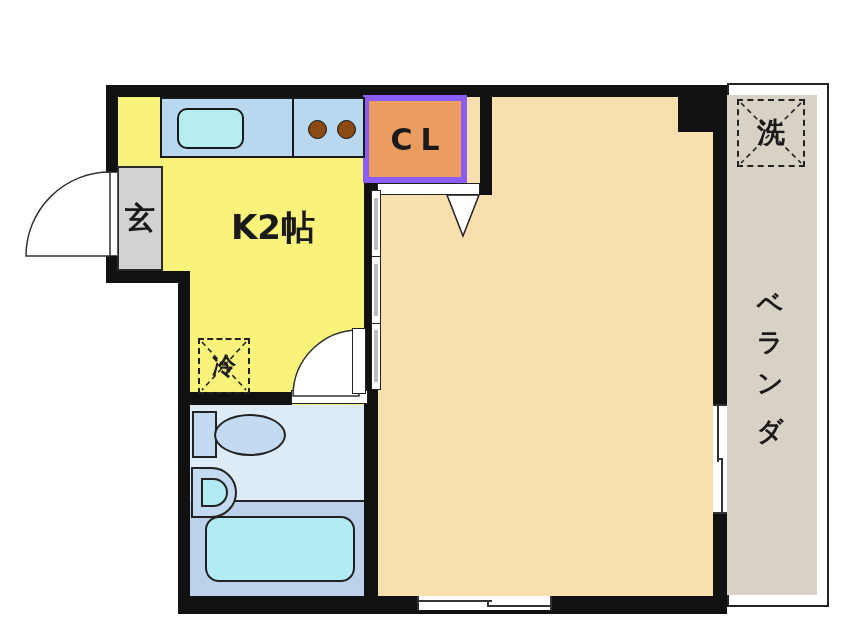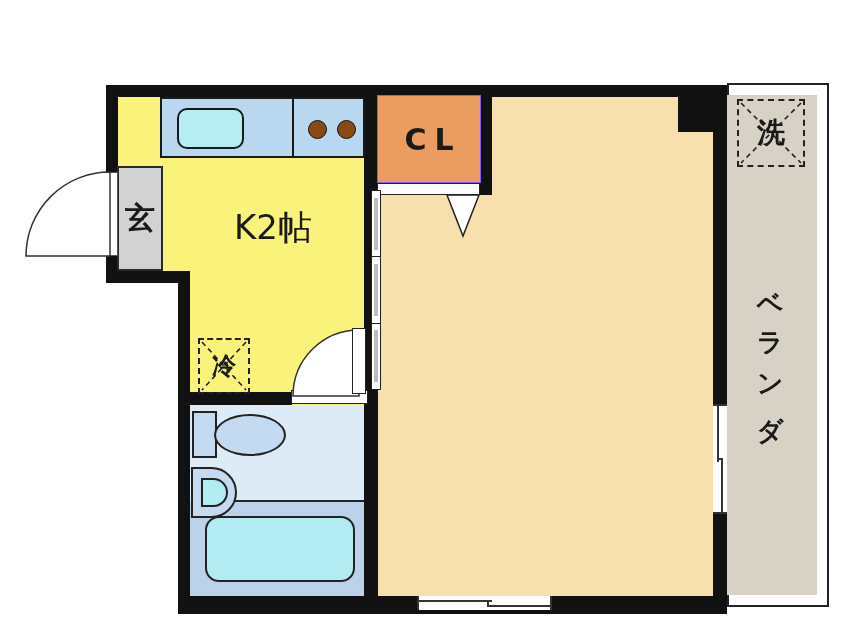--- a/index.html
+++ b/index.html
@@ -2,42 +2,42 @@
 <html style="--c-wall: #111111; --c-kitchen: #f9f37b; --c-main_room: #f7dfae; --c-closet: #eb9c61; --c-balcony: #d8d1c6; --c-entrance: #d2d2d2; --c-counter: #b9d7ee; --c-sink: #b5edf2; --c-burner: #8b4a13; --c-bathroom_upper: #dcebf6; --c-bathroom_lower: #bcd2ea; --c-fixture: #c3daf0; --c-tub: #b2ebf1;"><head>
 <meta charset="utf-8">
 <style>
   html,body{margin:0;padding:0;background:#fff;}
   .canvas{
     position:relative;width:846px;height:634px;background:#fff;overflow:hidden;
     font-family:"DejaVu Sans","Liberation Sans",sans-serif;color:#1a1a1a;
   }
   .abs{position:absolute;box-sizing:border-box;}
   .wall{position:absolute;box-sizing:border-box;background:var(--c-wall,#111);}
-  .room-label{display:flex;align-items:center;justify-content:center;font-weight:normal;white-space:nowrap;}
+  .room-label{display:flex;align-items:center;justify-content:center;font-weight:bold;white-space:nowrap;}
   
   .balcony-outer{left:727px;top:83px;width:102px;height:524px;background:#fff;border:2px solid #222;}
   .balcony-inner{left:727px;top:95px;width:90px;height:500px;background:var(--c-balcony,#d8d1c6);}
   .washer-box{left:737px;top:99px;width:68px;height:68px;border:2px dashed #222;}
   .washer-label{left:737px;top:99px;width:68px;height:68px;font-size:28px;font-weight:bold;}
   .balcony-label{left:754px;top:256px;width:34px;height:200px;writing-mode:vertical-rl;text-orientation:upright;
     font-size:26px;font-weight:bold;letter-spacing:12px;display:flex;align-items:center;justify-content:center;}
   
   .main-room{left:377px;top:95px;width:350px;height:502px;background:var(--c-main_room,#f7dfae);}
   .kitchen-a{left:118px;top:95px;width:247px;height:188px;background:var(--c-kitchen,#f9f37b);}
   .kitchen-b{left:182px;top:283px;width:183px;height:122px;background:var(--c-kitchen,#f9f37b);}
   .bath-upper{left:190px;top:405px;width:174px;height:97px;background:var(--c-bathroom_upper,#dcebf6);}
   .bath-lower{left:190px;top:502px;width:174px;height:94px;background:var(--c-bathroom_lower,#bcd2ea);}
   .bath-divider{left:233px;top:500px;width:131px;height:2px;background:#222;}
   .toilet-tank{left:192px;top:411px;width:25px;height:47px;background:var(--c-fixture,#c3daf0);border:2px solid #222;}
   .toilet-bowl{left:214px;top:414px;width:72px;height:42px;background:var(--c-fixture,#c3daf0);border:2px solid #222;border-radius:50%;}
   .bath-sink-outer{left:191px;top:467px;width:46px;height:51px;background:var(--c-fixture,#c3daf0);border:2px solid #222;border-radius:0 26px 26px 0;}
   .bath-sink-inner{left:201px;top:478px;width:27px;height:29px;background:var(--c-tub,#b2ebf1);border:2px solid #222;border-radius:0 18px 18px 0;}
   .bathtub{left:205px;top:516px;width:150px;height:66px;background:var(--c-tub,#b2ebf1);border:2px solid #222;border-radius:14px;}
   
-  .closet{left:377px;top:95px;width:104px;height:88px;background:var(--c-closet,#eb9c61);border:1px solid #8b5cf6;
+  .closet{left:363px;top:95px;width:104px;height:88px;background:var(--c-closet,#eb9c61);border:6px solid #8b5cf6;
     display:flex;align-items:center;justify-content:center;font-size:30px;font-weight:bold;letter-spacing:8px;padding-left:8px;}
   .closet-door-strip{left:377px;top:183px;width:103px;height:12px;background:#fff;border:1.5px solid #222;}
   
   .counter{left:160px;top:97px;width:205px;height:61px;background:var(--c-counter,#b9d7ee);border:2px solid #191919;}
   .counter-divider{left:292px;top:97px;width:2px;height:61px;background:#191919;}
   .counter-sink{left:177px;top:108px;width:67px;height:41px;background:var(--c-sink,#b5edf2);border:2px solid #191919;border-radius:10px;}
   .burner{width:19px;height:19px;border-radius:50%;background:var(--c-burner,#8b4a13);border:1px solid #111;}
   .burner-1{left:308px;top:120px;} .burner-2{left:337px;top:120px;}
   
   .genkan{left:117px;top:166px;width:46px;height:105px;background:var(--c-entrance,#d2d2d2);border:2px solid #2a2a2a;

